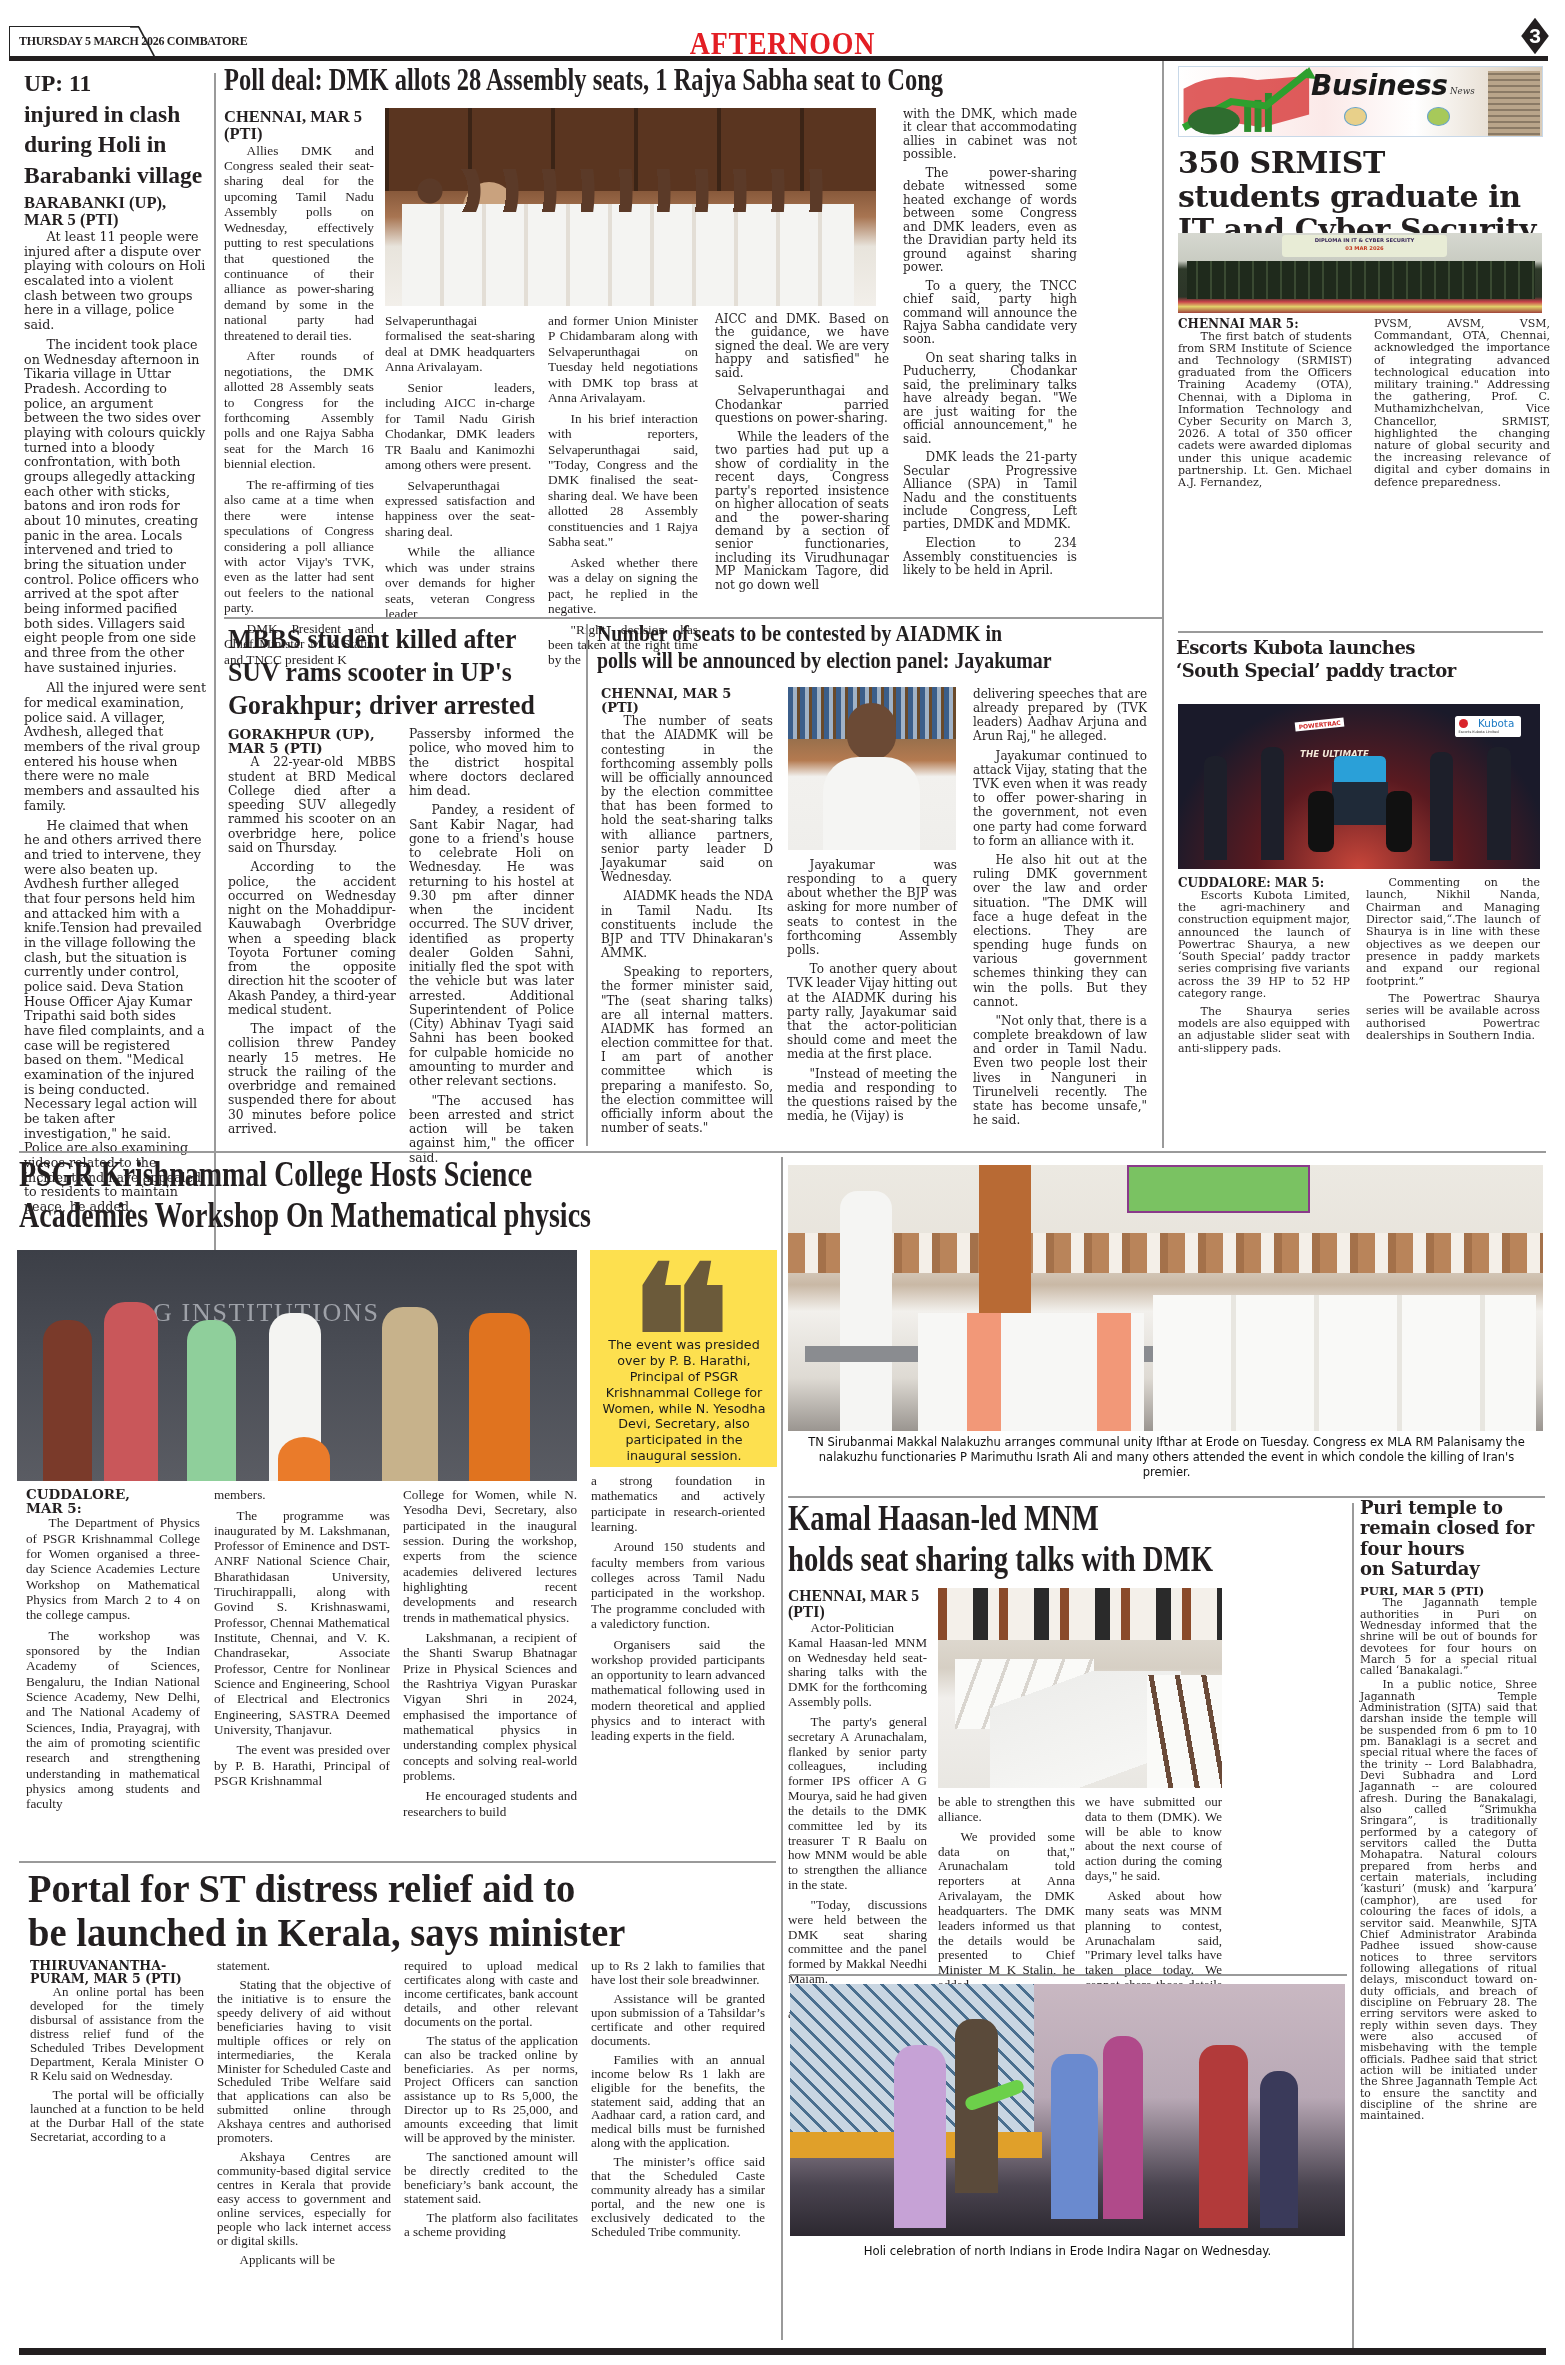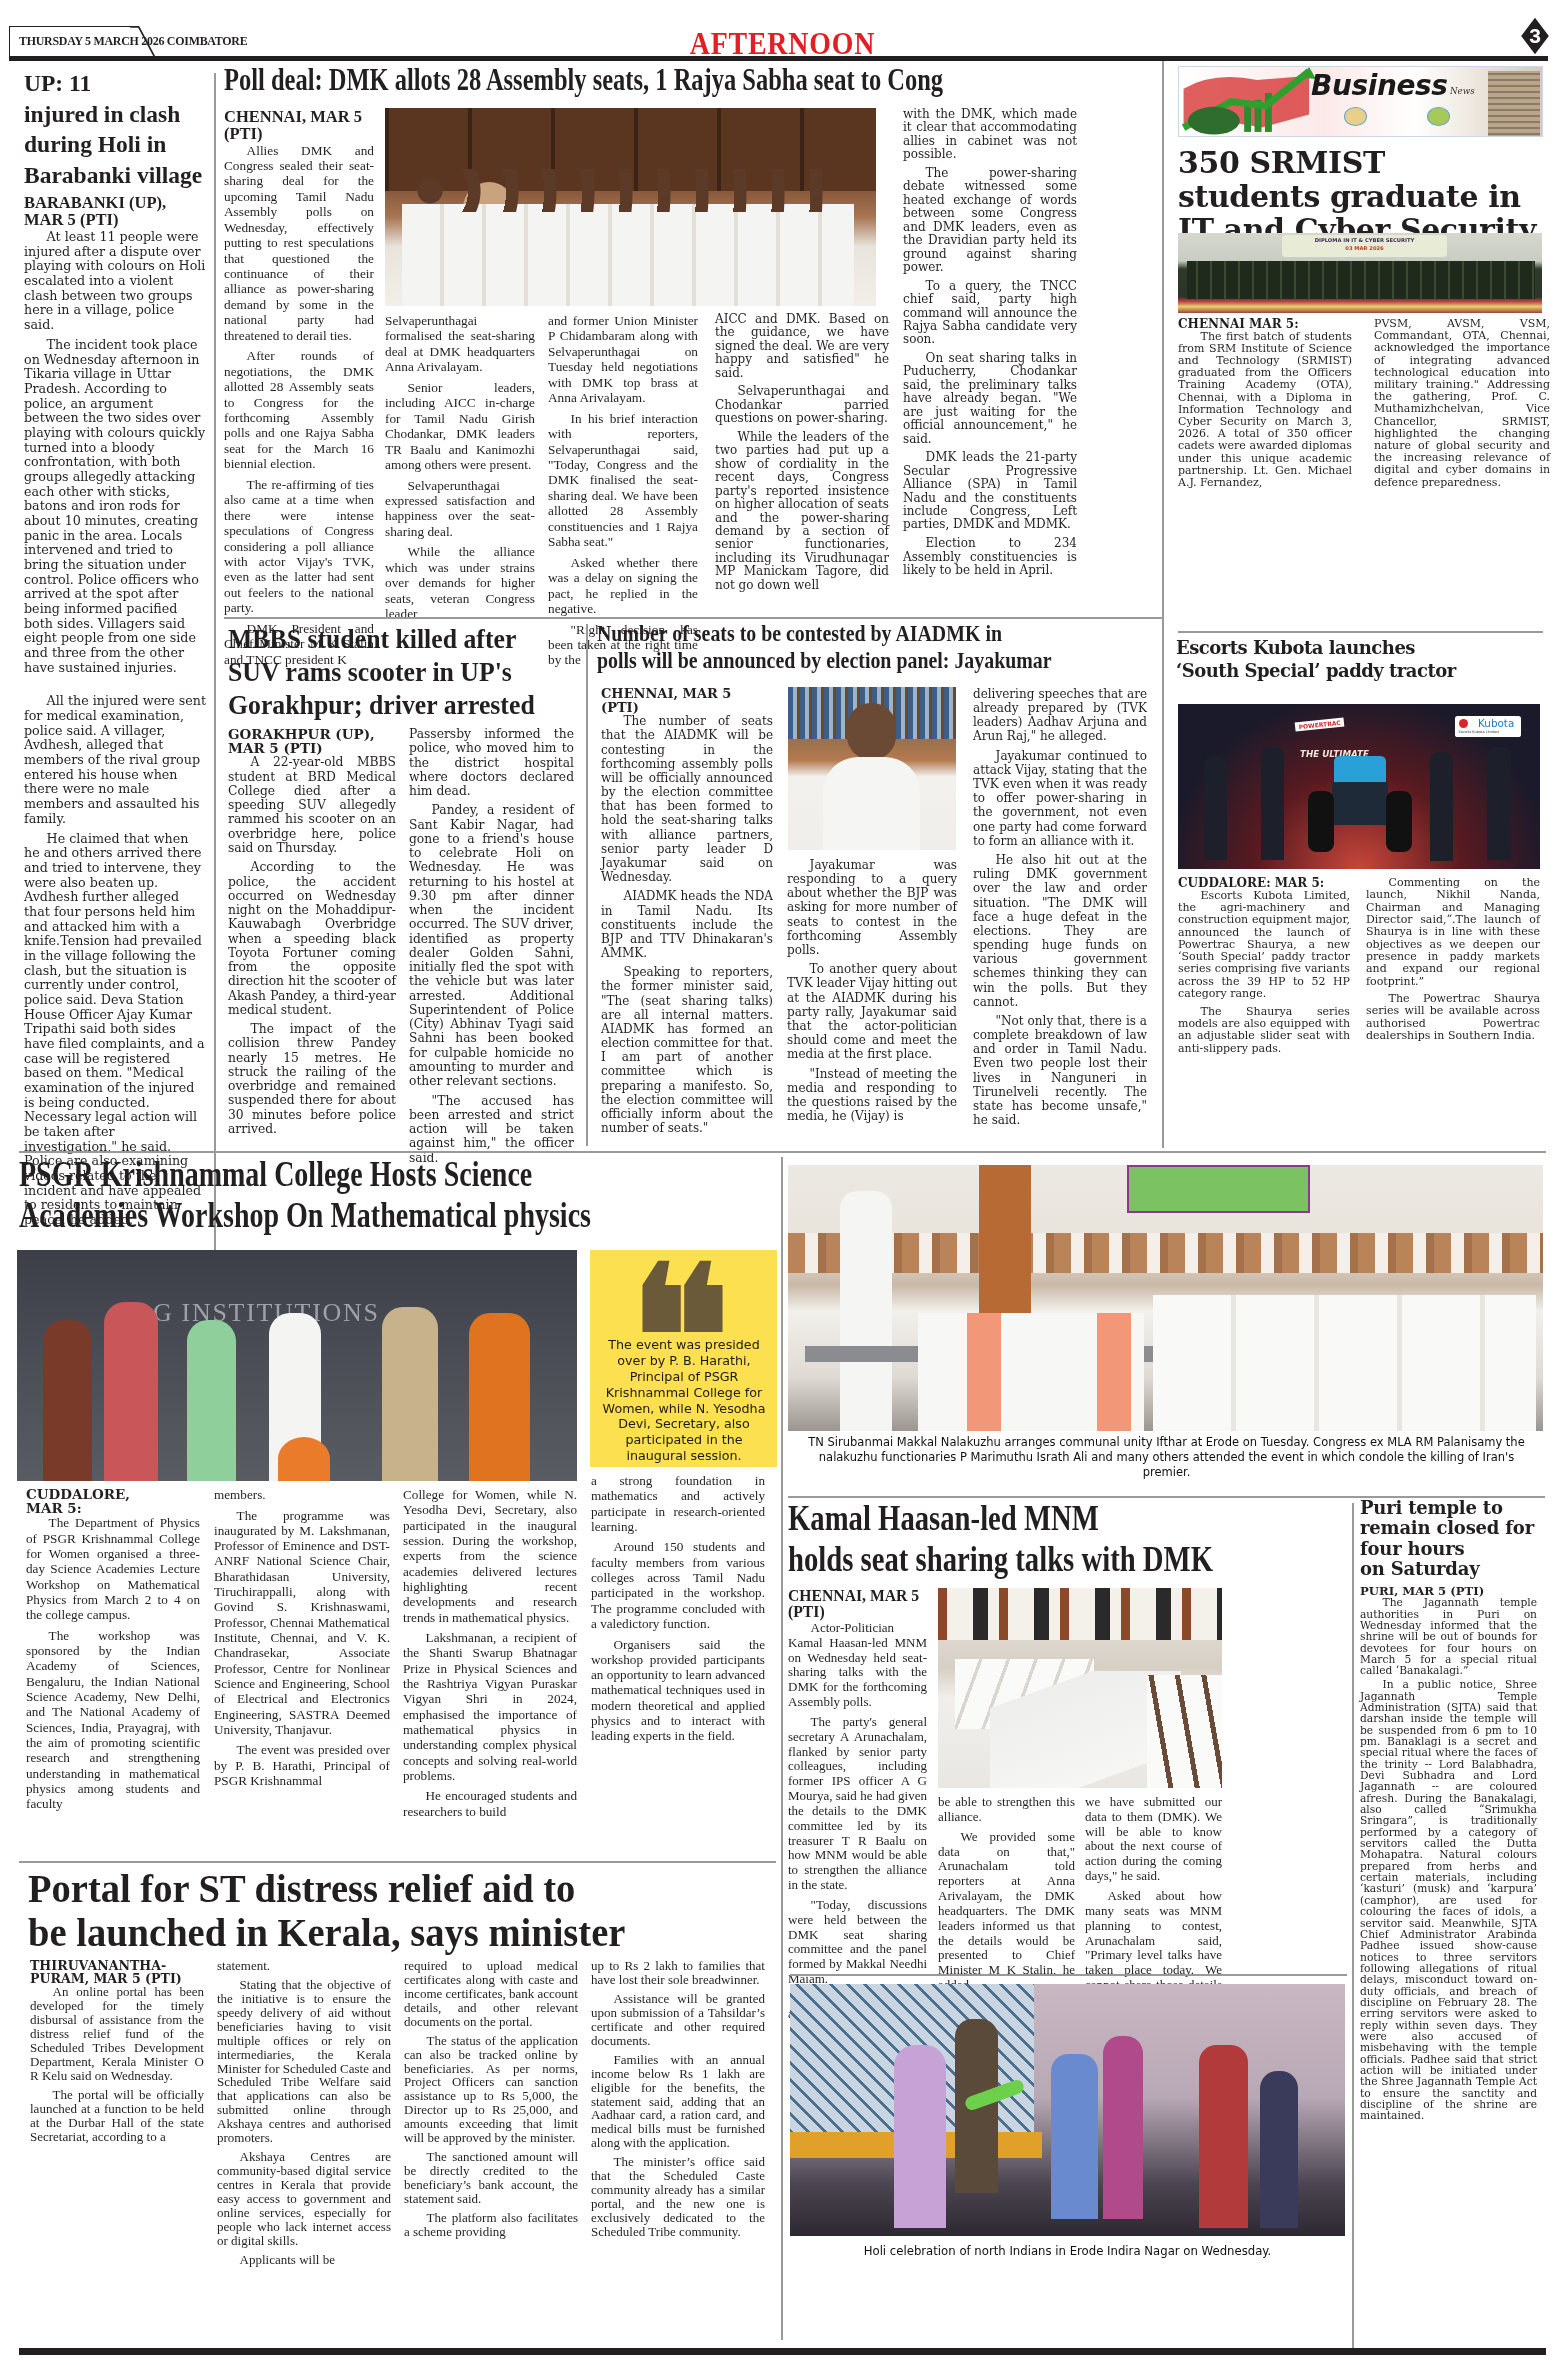--- a/index.html
+++ b/index.html
@@ -44,21 +44,21 @@
   <div class="hl" style="font-size:23.5px;line-height:1.3">
     <div>UP: 11</div>
     <div>injured in clash</div>
     <div>during Holi in</div>
     <div>Barabanki village</div>
   </div>
   <div class="dl" style="margin-top:3.5px;font-size:16.5px">BARABANKI (UP), MAR 5 (PTI)</div>
   <div class="sans-body" style="margin-top:1.7px;text-align:left;font-size:12.7px;line-height:1.155">
     <p>At least 11 people were injured after a dispute over playing with colours on Holi escalated into a violent clash between two groups here in a village, police said.</p>
     <p style="margin-top:5.2px">The incident took place on Wednesday afternoon in Tikaria village in Uttar Pradesh. According to police, an argument between the two sides over playing with colours quickly turned into a bloody confrontation, with both groups allegedly attacking each other with sticks, batons and iron rods for about 10 minutes, creating panic in the area. Locals intervened and tried to bring the situation under control. Police officers who arrived at the spot after being informed pacified both sides. Villagers said eight people from one side and three from the other have sustained injuries.</p>
-    <p style="margin-top:19px">All the injured were sent for medical examination, police said. A villager, Avdhesh, alleged that members of the rival group entered his house when there were no male members and assaulted his family.</p>
+    <p style="margin-top:6px">All the injured were sent for medical examination, police said. A villager, Avdhesh, alleged that members of the rival group entered his house when there were no male members and assaulted his family.</p>
     <p style="margin-top:5.2px">He claimed that when he and others arrived there and tried to intervene, they were also beaten up. Avdhesh further alleged that four persons held him and attacked him with a knife.Tension had prevailed in the village following the clash, but the situation is currently under control, police said. Deva Station House Officer Ajay Kumar Tripathi said both sides have filed complaints, and a case will be registered based on them. "Medical examination of the injured is being conducted. Necessary legal action will be taken after investigation," he said. Police are also examining videos related to the incident and have appealed to residents to maintain peace, he added.</p>
   </div>
 </div>
 <div class="rule-v" style="left:214px;top:73px;height:1235px"></div>
 
 <div class="abs hl" style="left:224px;top:63px;font-size:31px;white-space:nowrap">
   <span class="cond" style="transform:scaleX(0.79)">Poll deal: DMK allots 28 Assembly seats, 1 Rajya Sabha seat to Cong</span>
 </div>
 <div class="abs" style="left:224px;top:108px;width:939px;height:435px">
   <div class="col" style="left:0;top:0;width:150px">
@@ -296,21 +296,21 @@
     <div class="body" style="font-size:13.2px;line-height:1.16">
       <p style="text-indent:0">College for Women, while N. Yesodha Devi, Secretary, also participated in the inaugural session. During the workshop, experts from the science academies delivered lectures highlighting recent developments and research trends in mathematical physics.</p>
       <p>Lakshmanan, a recipient of the Shanti Swarup Bhatnagar Prize in Physical Sciences and the Rashtriya Vigyan Puraskar Vigyan Shri in 2024, emphasised the importance of mathematical physics in understanding complex physical concepts and solving real-world problems.</p>
       <p>He encouraged students and researchers to build</p>
     </div>
   </div>
   <div class="col" style="left:565px;top:-14px;width:174px">
     <div class="body" style="font-size:13.2px;line-height:1.16">
       <p style="text-indent:0">a strong foundation in mathematics and actively participate in research-oriented learning.</p>
       <p>Around 150 students and faculty members from various colleges across Tamil Nadu participated in the workshop.  The programme concluded with a valedictory function.</p>
-      <p>Organisers said the workshop provided participants an opportunity to learn advanced mathematical techniques used in modern theoretical and applied physics and to interact with leading experts in the field.</p>
+      <p>Organisers said the workshop provided participants an opportunity to learn advanced mathematical following used in modern theoretical and applied physics and to interact with leading experts in the field.</p>
     </div>
   </div>
 </div>
 <div class="rule-v" style="left:781px;top:1157px;height:1183px"></div>
 
 <div class="photo" style="left:788px;top:1165px;width:755px;height:266px;background:linear-gradient(180deg,#ece9e2 0%,#e8e4dc 30%,#c9b8a5 45%,#f2f0ec 55%,#dedad3 80%,#9a9590 100%)">
   <div class="abs" style="left:0;top:68px;width:755px;height:40px;background:repeating-linear-gradient(90deg,#b9845a 0 17.4px,#f4efe8 17.4px 30px,#a4714a 30px 38px)"></div>
   <div class="abs" style="left:339px;top:0;width:183px;height:48px;background:#7ac262;border:2.6px solid #8a3a8a"></div>
   <div class="abs" style="left:191px;top:0;width:52px;height:200px;background:#b86a34"></div>
   <div class="abs" style="left:52px;top:26px;width:52px;height:240px;background:#f5f5f3;border-radius:17.4px 17.4px 0 0"></div>

